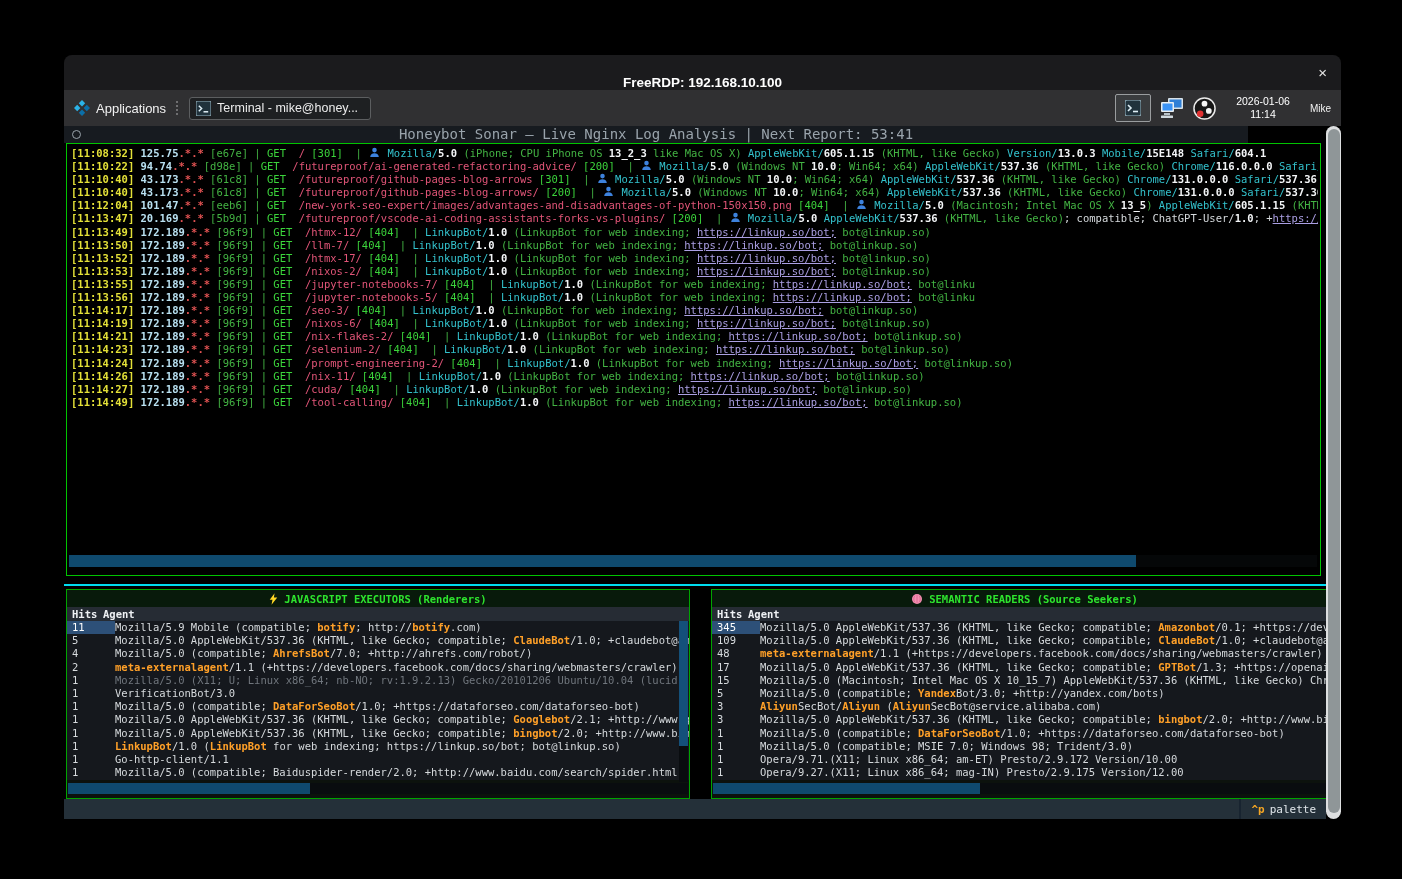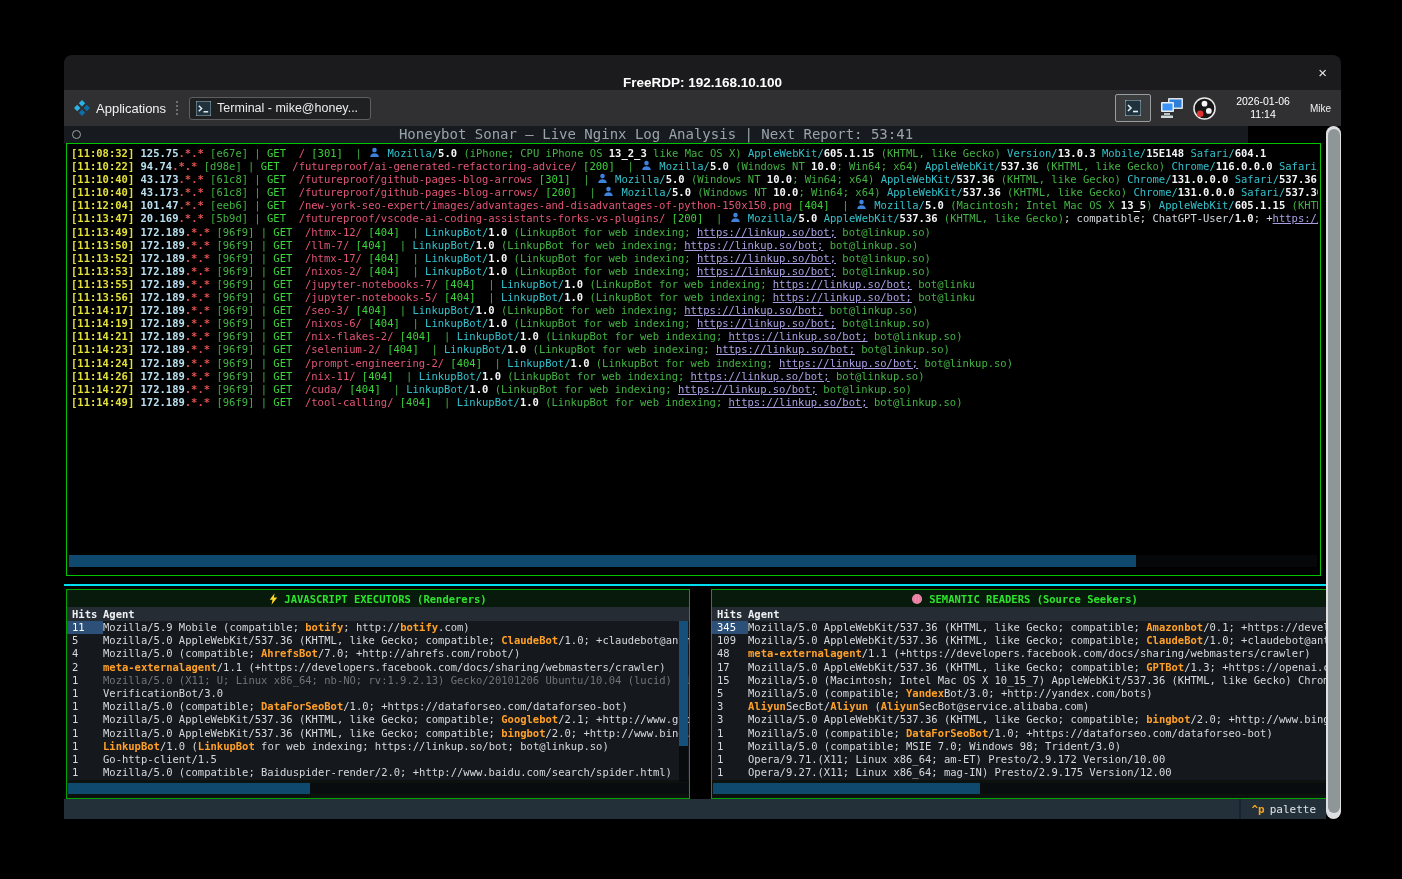--- a/index.html
+++ b/index.html
@@ -47,21 +47,21 @@
     box-sizing:border-box;overflow:hidden;}
   .panel.left{left:2px;width:624px;}
   .panel.right{left:630px;width:627px;margin-left:17px;}
   .ptitle{height:17px;display:flex;align-items:center;justify-content:center;gap:6px;
     background:#081a0b;color:#2ee52e;font-weight:bold;font-size:10.5px;text-align:center;}
   .thead{height:14px;background:#262c34;color:#eef1f4;font-weight:bold;font-size:10.5px;
     line-height:14px;display:flex;}
   .thead .hits{width:36px;padding-left:5px;box-sizing:border-box;}
   .rows{position:relative;height:159px;background:#15181d;overflow:hidden;}
   .trow{display:flex;height:13.2px;line-height:13.2px;font-size:10.5px;white-space:pre;overflow:hidden;}
-  .trow .hits{width:36px;min-width:36px;padding-left:5px;box-sizing:border-box;color:#d7dbde;}
+  .trow .hits{width:48px;min-width:36px;padding-left:5px;box-sizing:border-box;color:#d7dbde;}
   .trow .hits.sel{background:#2d5078;color:#fff;}
   .trow .agent{flex:1;overflow:hidden;white-space:pre;}
   .vtrack{position:absolute;top:31px;right:1px;width:9px;bottom:16px;background:#090c0f;}
   .vthumb{width:9px;background:#14507a;}
   .phtrack{position:absolute;left:1px;right:1px;bottom:4px;height:11px;background:#090c0f;}
   .phthumb{height:11px;background:#0f4a6e;}
 
   .statusbar{position:absolute;top:673px;left:0;width:1262px;height:20px;background:#243039;
     display:flex;justify-content:flex-end;align-items:stretch;font-size:11px;color:#dfe5e9;}
   .palette-cell{border-left:2px solid #182430;display:flex;align-items:center;gap:5px;padding:0 10px;}
@@ -214,21 +214,21 @@
             <div class="trow"><span class="hits sel">11</span><span class="agent"><span class="sg-w">Mozilla/5.9 Mobile (compatible; </span><span class="sg-o">botify</span><span class="sg-w">; http://</span><span class="sg-o">botify</span><span class="sg-w">.com)</span></span></div>
             <div class="trow"><span class="hits">5</span><span class="agent"><span class="sg-w">Mozilla/5.0 AppleWebKit/537.36 (KHTML, like Gecko; compatible; </span><span class="sg-o">ClaudeBot</span><span class="sg-w">/1.0; +claudebot@anthro</span></span></div>
             <div class="trow"><span class="hits">4</span><span class="agent"><span class="sg-w">Mozilla/5.0 (compatible; </span><span class="sg-o">AhrefsBot</span><span class="sg-w">/7.0; +http://ahrefs.com/robot/)</span></span></div>
             <div class="trow"><span class="hits">2</span><span class="agent"><span class="sg-o">meta-externalagent</span><span class="sg-w">/1.1 (+https://developers.facebook.com/docs/sharing/webmasters/crawler)</span></span></div>
             <div class="trow"><span class="hits">1</span><span class="agent"><span class="sg-d">Mozilla/5.0 (X11; U; Linux x86_64; nb-NO; rv:1.9.2.13) Gecko/20101206 Ubuntu/10.04 (lucid) Fire</span></span></div>
             <div class="trow"><span class="hits">1</span><span class="agent"><span class="sg-w">VerificationBot/3.0</span></span></div>
             <div class="trow"><span class="hits">1</span><span class="agent"><span class="sg-w">Mozilla/5.0 (compatible; </span><span class="sg-o">DataForSeoBot</span><span class="sg-w">/1.0; +https://dataforseo.com/dataforseo-bot)</span></span></div>
             <div class="trow"><span class="hits">1</span><span class="agent"><span class="sg-w">Mozilla/5.0 AppleWebKit/537.36 (KHTML, like Gecko; compatible; </span><span class="sg-o">Googlebot</span><span class="sg-w">/2.1; +http://www.googl</span></span></div>
             <div class="trow"><span class="hits">1</span><span class="agent"><span class="sg-w">Mozilla/5.0 AppleWebKit/537.36 (KHTML, like Gecko; compatible; </span><span class="sg-o">bingbot</span><span class="sg-w">/2.0; +http://www.bing.co</span></span></div>
             <div class="trow"><span class="hits">1</span><span class="agent"><span class="sg-o">LinkupBot</span><span class="sg-w">/1.0 (</span><span class="sg-o">LinkupBot</span><span class="sg-w"> for web indexing; https://linkup.so/bot; bot@linkup.so)</span></span></div>
-            <div class="trow"><span class="hits">1</span><span class="agent"><span class="sg-w">Go-http-client/1.5</span></span></div>
+            <div class="trow"><span class="hits">1</span><span class="agent"><span class="sg-w">Go-http-client/1.1</span></span></div>
             <div class="trow"><span class="hits">1</span><span class="agent"><span class="sg-w">Mozilla/5.0 (compatible; Baiduspider-render/2.0; +http://www.baidu.com/search/spider.html)</span></span></div>
           </div>
         <div class="vtrack">
           <div class="vthumb" style="height:125px"></div>
         </div>
         <div class="phtrack">
           <div class="phthumb" style="width:242px"></div>
         </div>
       </div>
 

